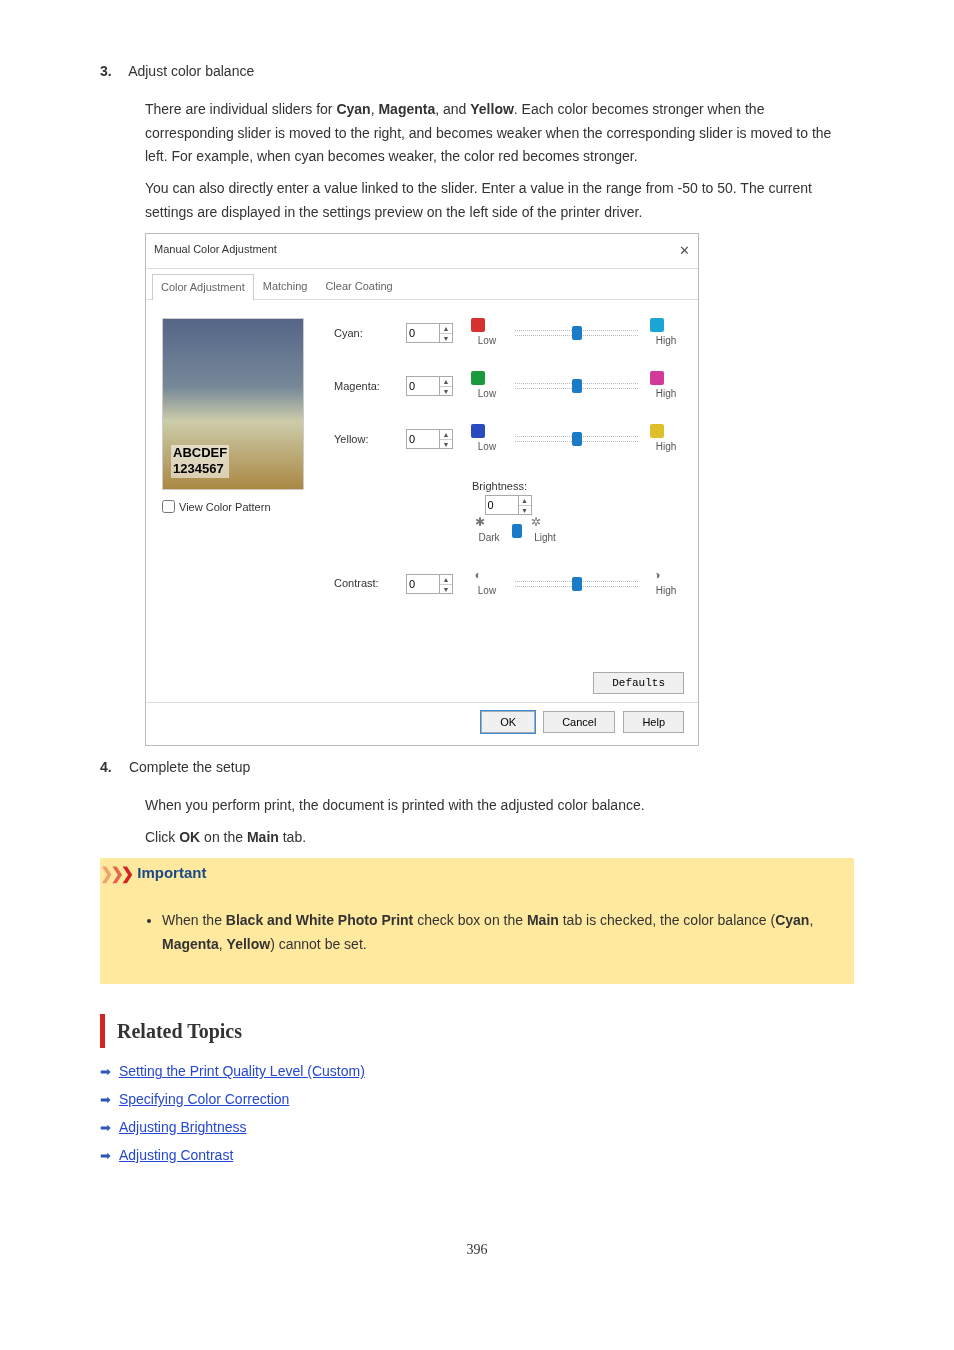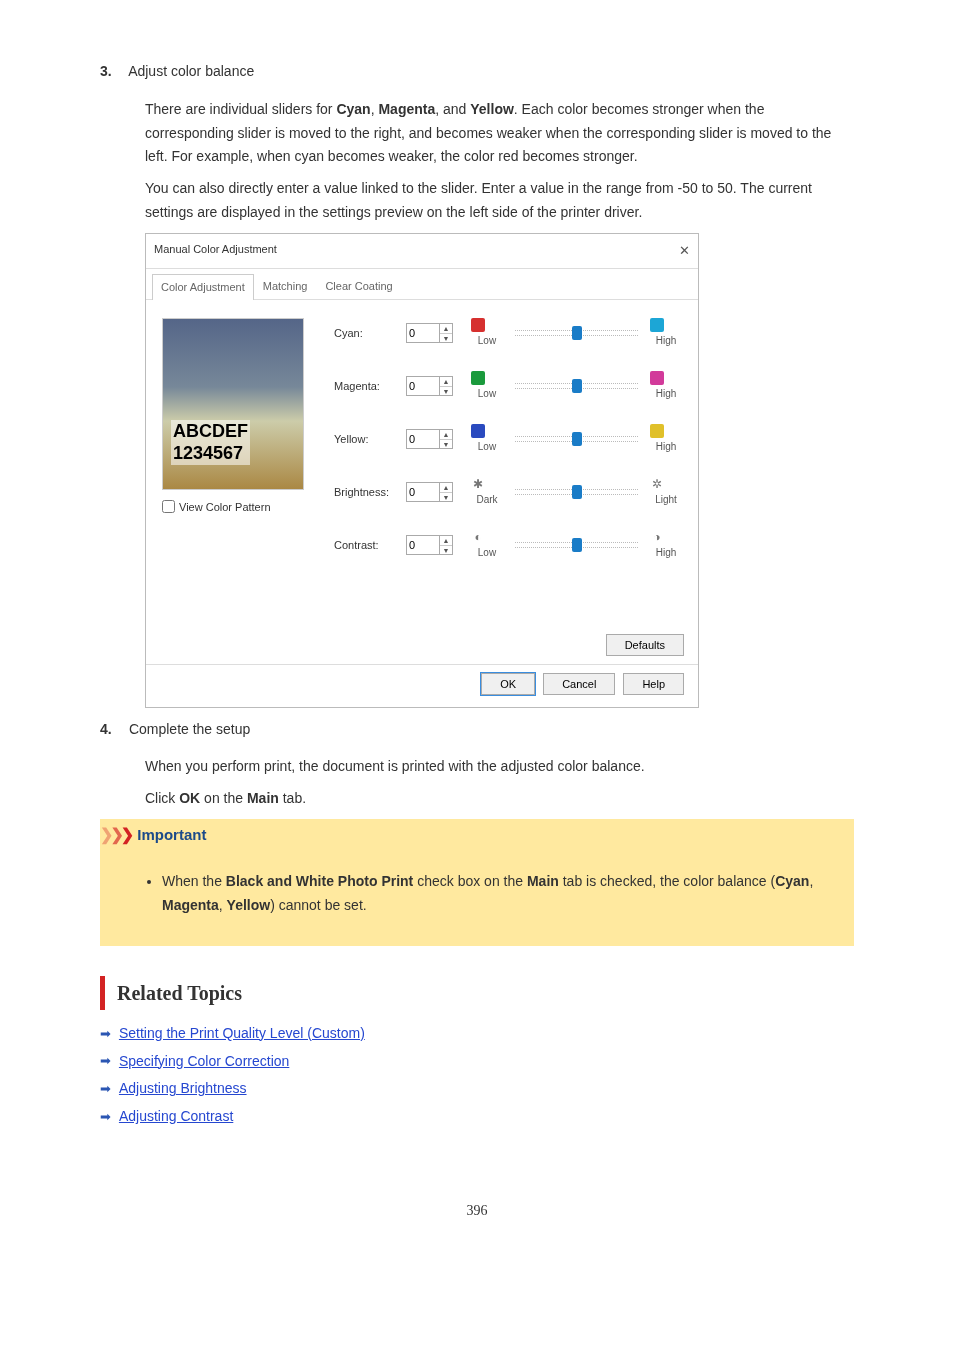--- a/index.html
+++ b/index.html
@@ -69,39 +69,39 @@
   }
   .preview-img {
     width: 140px;
     height: 170px;
     background: linear-gradient(to bottom,#568 0%, #789 40%, #cca 60%, #a84 100%);
     border: 1px solid #ccc;
     position: relative;
   }
   .preview-text {
     position: absolute;
-    bottom: 24px;
+    bottom: 11px;
     left: 8px;
     color: #000;
     font-weight: bold;
-    font-size: 18px;
+    font-size: 13px;
     line-height: 1.25;
     background: rgba(255,255,255,0.55);
     padding: 0 2px;
   }
   .view-pattern { margin-top: 8px; display: flex; align-items: center; gap: 4px; }
   .view-pattern input[type=checkbox]{ margin:0; }
 
   .controls { flex: 1; }
   .ctrl-row {
     display: flex;
     align-items: center;
     margin-bottom: 22px;
   }
-  .ctrl-row.spaced-top { margin-top:6px; }
+  .ctrl-row.spaced-top { margin-top:6px;flex-direction:column; }
   .ctrl-label { width: 72px; }
   .spin {
     display: inline-flex;
     border: 1px solid #aaa;
     height: 18px;
     align-items: stretch;
     background:#fff;
   }
   .spin input {
     width: 28px;
@@ -165,20 +165,21 @@
     display:flex;
     justify-content:flex-end;
     gap:8px;
     padding:8px 14px 12px;
   }
   .defaults-row {
     display:flex;
     justify-content:flex-end;
     padding: 40px 14px 8px;
     border-top: 1px solid transparent;
+    font-family: Liberation Mono, monospace;
   }
   .btn.primary { box-shadow: 0 0 0 1px #3a8dde; }
 
   
   .important-wrap {
     background: #ffe99f;
     padding-bottom: 14px;
   }
   .important-head {
     display:flex;

